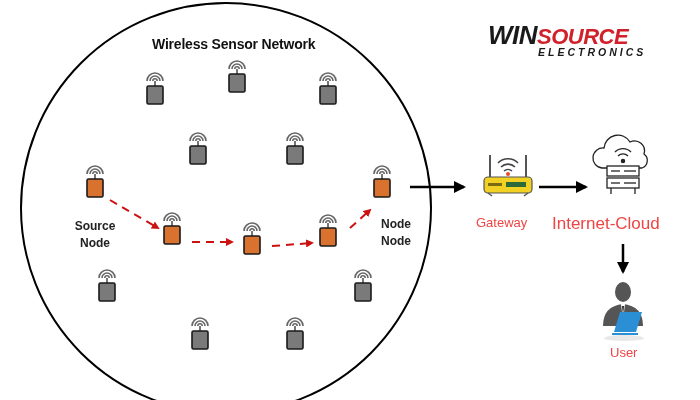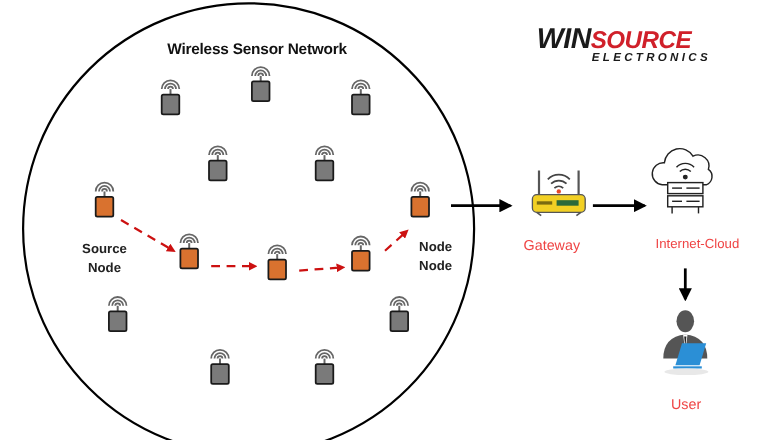--- a/index.html
+++ b/index.html
@@ -211,19 +211,19 @@
 <div class="abs lbl" style="left:72px;top:218px;width:46px;">
   <div>Source</div>
   <div>Node</div>
 </div>
 <div class="abs lbl" style="left:376px;top:216px;width:40px;">
   <div>Node</div>
   <div>Node</div>
 </div>
 
 <div class="abs cap" style="left:476px;top:215px;">Gateway</div>
-<div class="abs cap" style="left:596px;top:214px;font-size:12px;">Internet-Cloud</div>
-<div class="abs cap" style="left:610px;top:360px;">User</div>
+<div class="abs cap" style="left:552px;top:214px;font-size:17px;">Internet-Cloud</div>
+<div class="abs cap" style="left:610px;top:345px;">User</div>
 
 <div class="abs" style="left:488px;top:20px;">
   <span class="logo-win">WIN</span><span class="logo-src">SOURCE</span>
 </div>
 <div class="abs logo-sub" style="left:538px;top:46px;">ELECTRONICS</div>
 
 </body></html>

